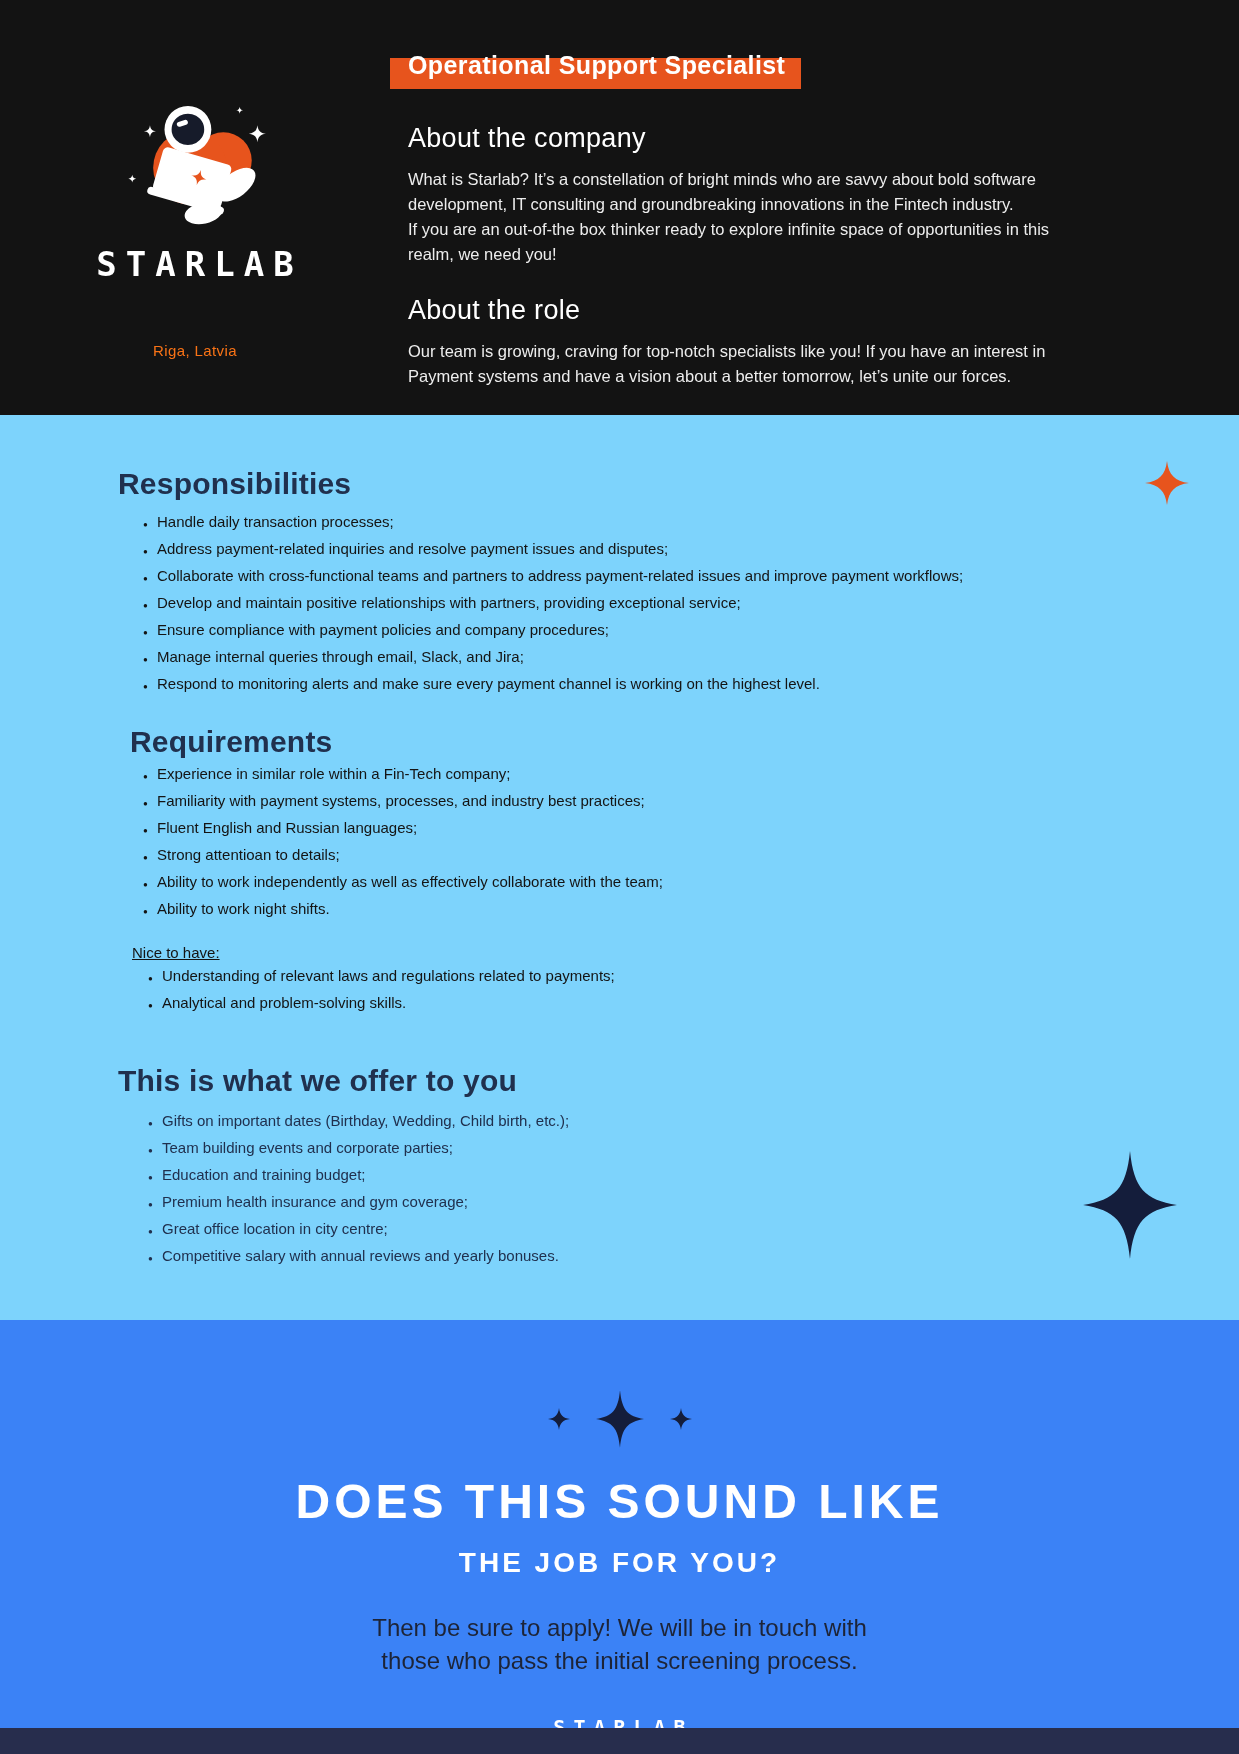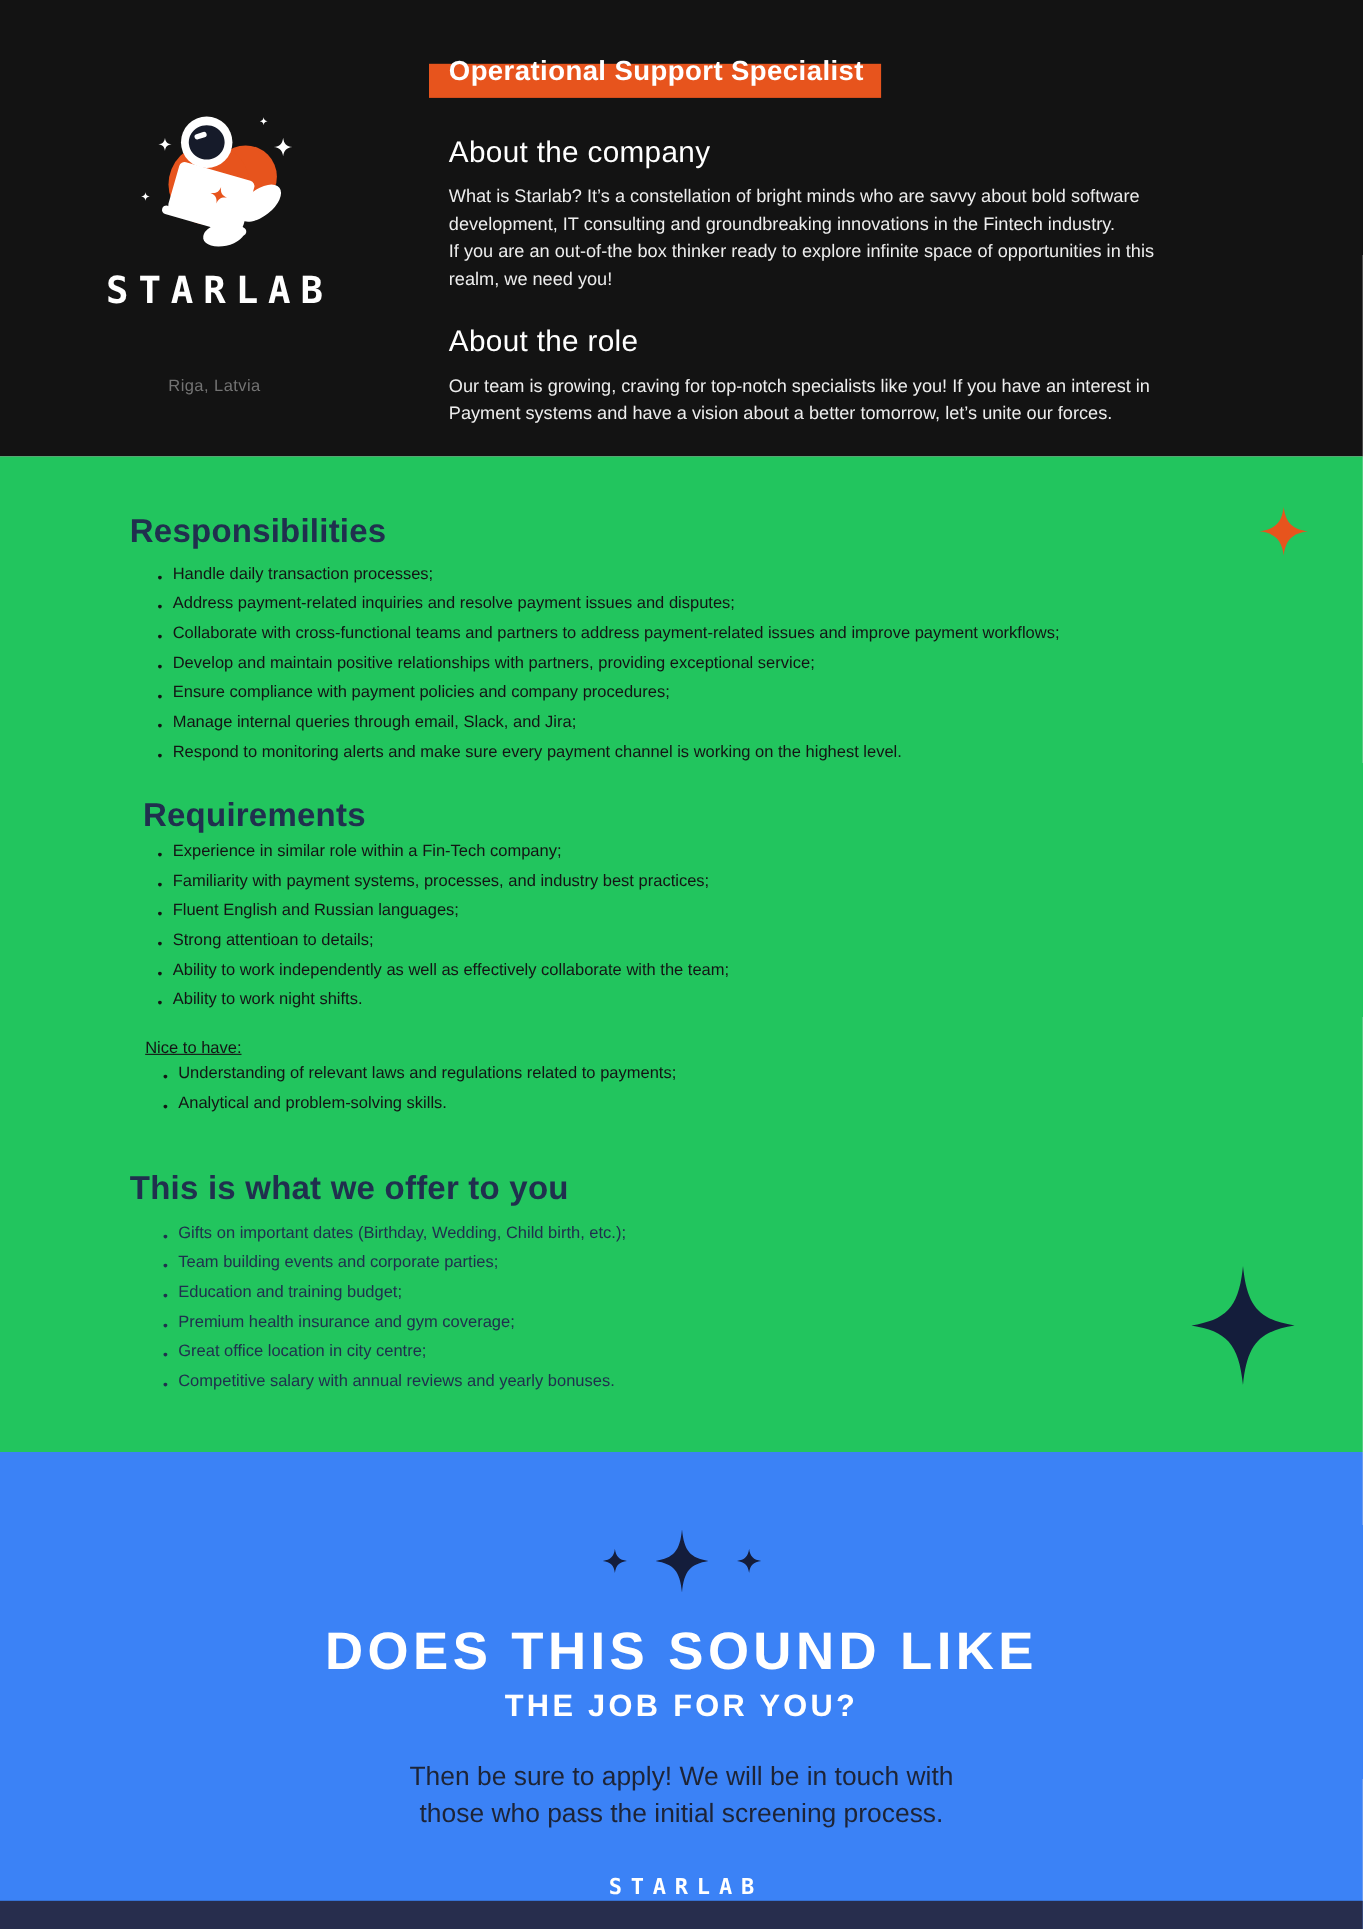--- a/index.html
+++ b/index.html
@@ -10,42 +10,42 @@
     position:relative; overflow:hidden;
   }
   
   .hero{ height:415px; background:#131313; display:flex; }
   .hero-left{ width:390px; display:flex; flex-direction:column; align-items:center; padding-top:86px; }
   .logo-svg{ width:156px; height:152px; display:block; }
   .wordmark{
     margin-top:6px; color:#ffffff; font-weight:bold; font-size:34px;
     letter-spacing:9px; font-family:"DejaVu Sans Mono", monospace; text-indent:9px;
   }
-  .location{ margin-top:58px; color:#737373; font-size:15px; letter-spacing:0.4px; }
+  .location{ margin-top:58px; color:#f97316; font-size:15px; letter-spacing:0.4px; }
   .hero-right{ flex:1; padding-top:42px;margin-top:16px; }
   .badge{
     display:inline-block; background:#E7541D; height:31px; padding:0 16px 0 18px;
     margin-left:0;
   }
   .badge span{
     display:block; transform:translateY(-7px);
     color:#ffffff; font-weight:bold; font-size:25px; letter-spacing:0.4px;
   }
   .hero-h2{
     margin-top:34px; margin-left:18px; color:#ffffff; font-size:27px;
     font-weight:500; letter-spacing:0.3px;
   }
   .hero-p{
     margin-top:13px; margin-left:18px; width:685px; color:#ededed;
     font-size:16.5px; line-height:25px; font-weight:300;
   }
   .hero-p p{ margin:0; }
   .hero-h2.role{ margin-top:28px; }
   
-  .main{ position:relative; height:905px; background:#22c55e; color:#141414; }
+  .main{ position:relative; height:905px; background:#7dd3fc; color:#141414; }
   .sec-h2{ margin-left:118px; color:#20304E; font-size:30px; font-weight:600; letter-spacing:0.2px; }
   .sec-h2.first{ padding-top:52px; }
   .sec-h2.req{ margin-top:32px; margin-left:130px; }
   .sec-h2.offer{ margin-top:52px; }
   ul.bullets{ list-style:none; margin-top:12px; margin-left:143px; }
   ul.bullets li{
     font-size:15px; line-height:18px; margin-bottom:9px; color:#141414;
     padding-left:14px; position:relative;
   }
   ul.bullets li::before{
@@ -62,21 +62,21 @@
   .star-navy-big{ right:62px; top:736px; width:94px; height:108px; }
   
   .cta{ height:434px; background:#3b82f6; text-align:center; position:relative; }
   .stars-row{ padding-top:70px; display:flex; justify-content:center; align-items:center; gap:26px; }
   .stars-row svg{ display:block; }
   .cta-h1{
     margin-top:26px; color:#ffffff; font-size:48px; font-weight:800;
     letter-spacing:4px;
   }
   .cta-h2{
-    margin-top:6px; color:#ffffff; font-size:28px; font-weight:800; letter-spacing:3px;
+    margin-top:18px; color:#ffffff; font-size:28px; font-weight:800; letter-spacing:3px;
   }
   .cta-apply{
     margin-top:32px; color:#1D2437; font-size:24px; line-height:33px; font-weight:500;
   }
   .cta-brand{
     margin-top:38px; color:#ffffff; font-weight:bold; font-size:20px;
     letter-spacing:8px; font-family:"DejaVu Sans Mono", monospace; text-indent:8px;
   }
   .bottom-strip{ position:absolute; left:0; bottom:0; width:100%; height:26px; background:#272D4D; }
 </style>

